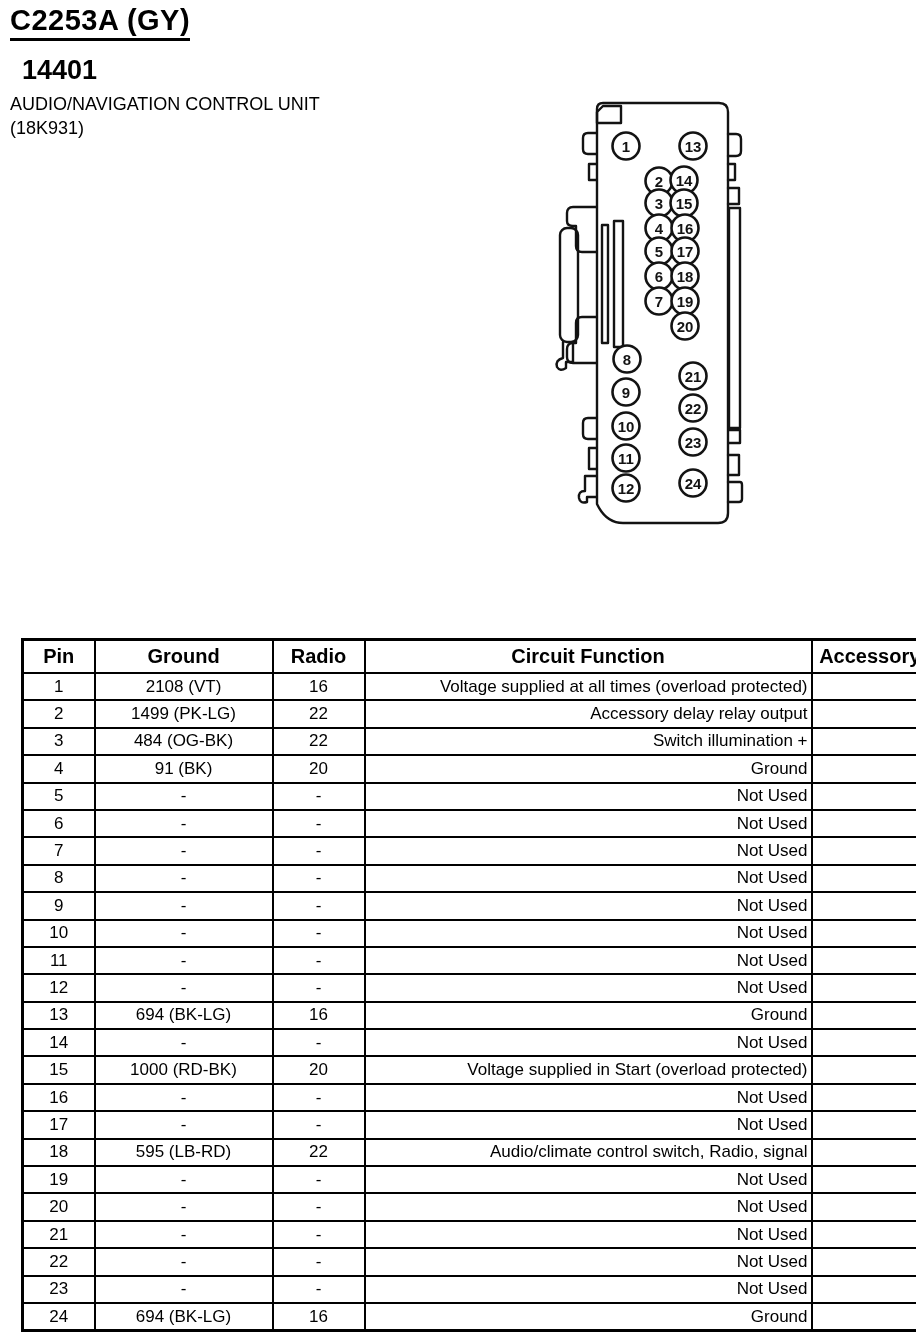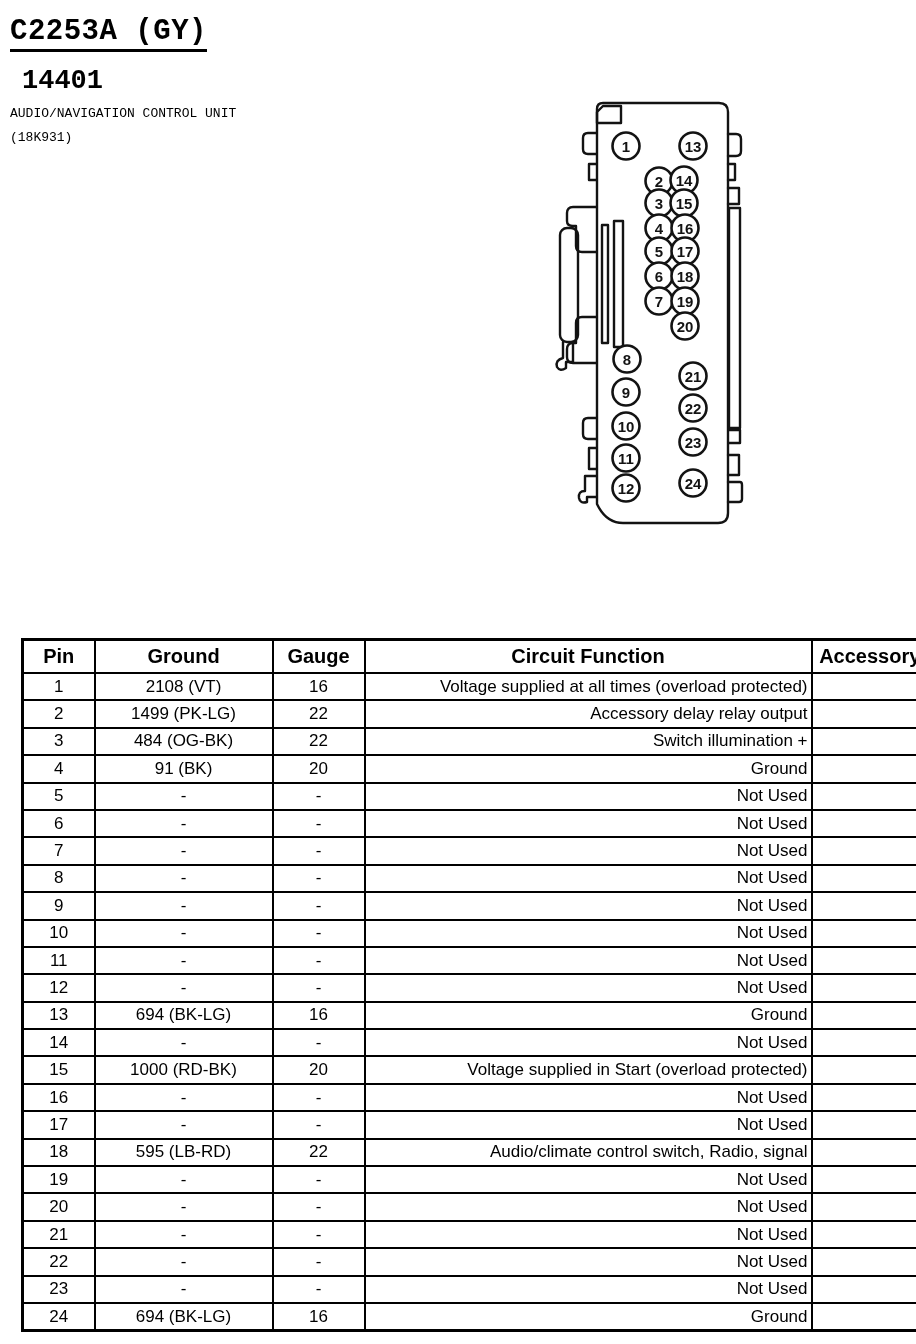--- a/index.html
+++ b/index.html
@@ -13,39 +13,38 @@
     position: relative;
     width: 916px;
     height: 1344px;
     background: #fff;
     overflow: hidden;
   }
   
   .doc-header {
     position: absolute;
     left: 10px;
-    top: 15px;
-    font-family: Liberation Mono, monospace;
+    top: 4px;
   }
   .connector-id {
     display: inline-block;
     font-size: 29px;
     font-weight: bold;
     letter-spacing: 0.5px;
     border-bottom: 3px solid #000;
     padding-bottom: 1px;
     margin: 0 0 14px 0;
   }
   .part-number {
     font-size: 27px;
     font-weight: bold;
     margin: 0 0 6px 12px;
   }
   .component-name, .component-code {
-    font-size: 13px;
+    font-size: 18px;
     line-height: 24px;
     margin: 0;
   }
   
   .connector-svg {
     position: absolute;
     left: 552px;
     top: 85px;
   }
   .connector-svg path, .connector-svg rect {
@@ -197,21 +196,21 @@
       <col style="width:72px">
       <col style="width:178px">
       <col style="width:92px">
       <col style="width:447px">
       <col style="width:117px">
     </colgroup>
     <thead>
       <tr id="head-row">
           <th>Pin</th>
           <th>Ground</th>
-          <th>Gauge</th>
+          <th>Radio</th>
           <th>Circuit Function</th>
           <th>Accessory</th>
         </tr>
     </thead>
     <tbody id="table-body">
         <tr>
           <td class="col-0">1</td>
           <td class="col-1">2108 (VT)</td>
           <td class="col-2">16</td>
           <td class="col-3">Voltage supplied at all times (overload protected)</td>

